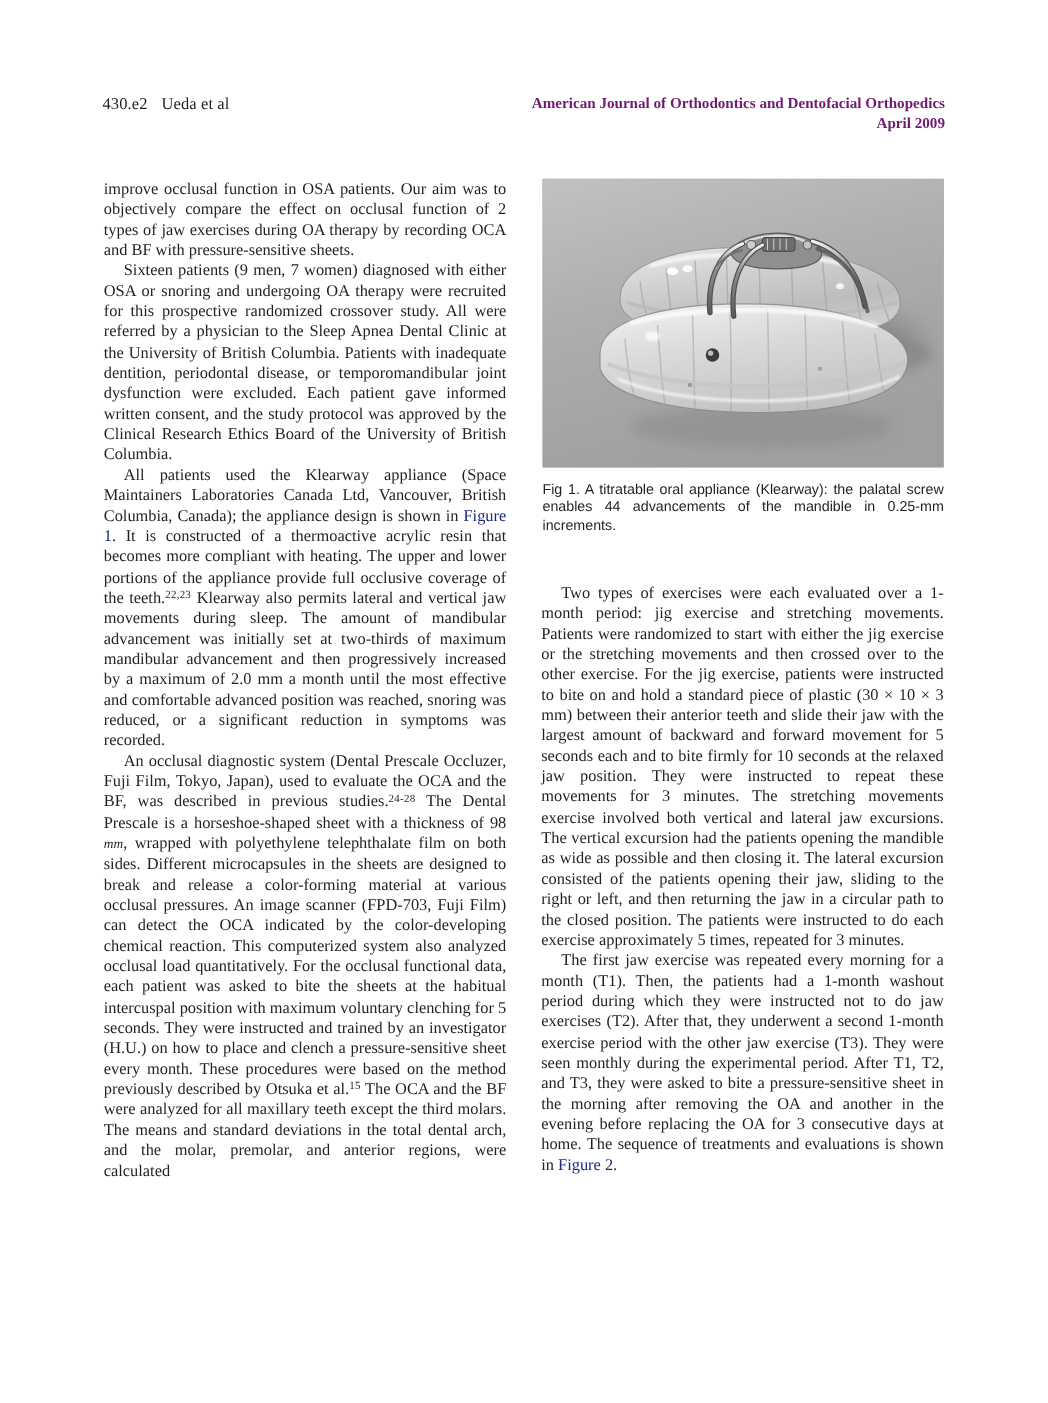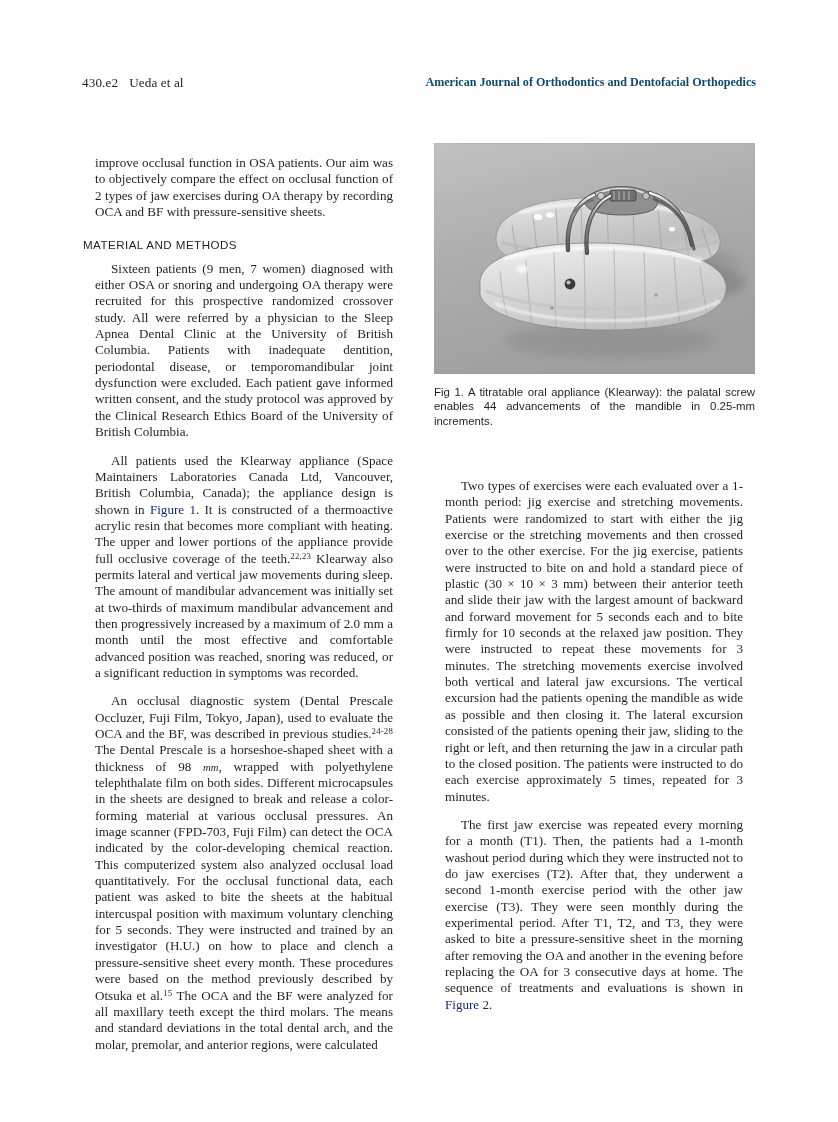--- a/index.html
+++ b/index.html
@@ -45,40 +45,40 @@
   .rh-left .folio { margin-right: 11px; }
   .rh-right {
     position: absolute;
     right: 0;
     top: 0;
     text-align: right;
     font-family: "Liberation Serif", serif;
     font-size: 12.1px;
     font-weight: bold;
     line-height: 15.5px;
-    color: #0c4a6e;
+    color: #701a75;
     white-space: nowrap;
   }
 
   
   .col {
     position: absolute;
     width: 322px;
     text-align: justify;
     font-size: 13.1px;
     line-height: 16.35px;
     color: #231f20;
     -webkit-hyphens: none;
     hyphens: none;
   }
   .col-left  { left: 83px;  top: 126px; }
   .col-right { left: 433px; top: 449px; width: 322px; }
 
   p {
-    margin: 12px;
+    margin: 0;
     text-indent: 0;
   }
   p.indent { text-indent: 16px; }
   p + p { margin-top: 0; }
 
   .sec-head {
     font-family: "Liberation Sans", sans-serif;
     font-size: 11.6px;
     letter-spacing: 0.45px;
     font-weight: normal;
@@ -134,28 +134,28 @@
 <body>
 
 <div class="page">
 
   <div class="running-head">
     <div class="rh-left">
       <span class="folio">430.e2</span><span>Ueda et al</span>
     </div>
     <div class="rh-right">
       <div>American Journal of Orthodontics and Dentofacial Orthopedics</div>
+      <div>April 2009</div>
     </div>
   </div>
 
   <div class="col col-left">
 
     <p>improve occlusal function in OSA patients. Our aim was to objectively compare the effect on occlusal function of 2 types of jaw exercises during OA therapy by recording OCA and BF with pressure-sensitive sheets.</p>
 
-    <p class="sec-head">MATERIAL AND METHODS</p>
 
     <p class="indent">Sixteen patients (9 men, 7 women) diagnosed with either OSA or snoring and undergoing OA therapy were recruited for this prospective randomized crossover study. All were referred by a physician to the Sleep Apnea Dental Clinic at the University of British Columbia. Patients with inadequate dentition, periodontal disease, or temporomandibular joint dysfunction were excluded. Each patient gave informed written consent, and the study protocol was approved by the Clinical Research Ethics Board of the University of British Columbia.</p>
 
     <p class="indent"><span>All patients used the Klearway appliance (Space Maintainers Laboratories Canada Ltd, Vancouver, British Columbia, Canada); the appliance design is shown in </span><span class="xref">Figure 1</span><span>. It is constructed of a thermoactive acrylic resin that becomes more compliant with heating. The upper and lower portions of the appliance provide full occlusive coverage of the teeth.</span><sup class="ref">22,23</sup><span> Klearway also permits lateral and vertical jaw movements during sleep. The amount of mandibular advancement was initially set at two-thirds of maximum mandibular advancement and then progressively increased by a maximum of 2.0 mm a month until the most effective and comfortable advanced position was reached, snoring was reduced, or a significant reduction in symptoms was recorded.</span></p>
 
     <p class="indent"><span>An occlusal diagnostic system (Dental Prescale Occluzer, Fuji Film, Tokyo, Japan), used to evaluate the OCA and the BF, was described in previous studies.</span><sup class="ref">24-28</sup><span> The Dental Prescale is a horseshoe-shaped sheet with a thickness of 98 </span><span class="unit">mm</span><span>, wrapped with polyethylene telephthalate film on both sides. Different microcapsules in the sheets are designed to break and release a color-forming material at various occlusal pressures. An image scanner (FPD-703, Fuji Film) can detect the OCA indicated by the color-developing chemical reaction. This computerized system also analyzed occlusal load quantitatively. For the occlusal functional data, each patient was asked to bite the sheets at the habitual intercuspal position with maximum voluntary clenching for 5 seconds. They were instructed and trained by an investigator (H.U.) on how to place and clench a pressure-sensitive sheet every month. These procedures were based on the method previously described by Otsuka et al.</span><sup class="ref">15</sup><span> The OCA and the BF were analyzed for all maxillary teeth except the third molars. The means and standard deviations in the total dental arch, and the molar, premolar, and anterior regions, were calculated</span></p>
 
   </div>
 
   <div class="figure-block">

